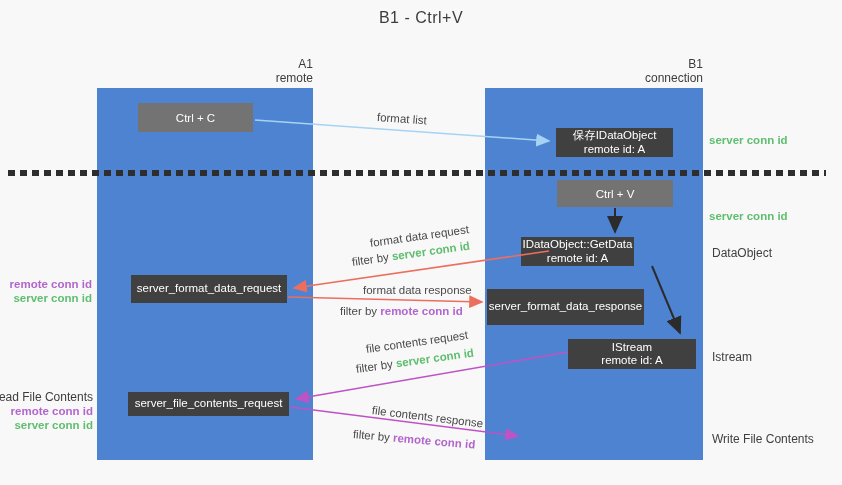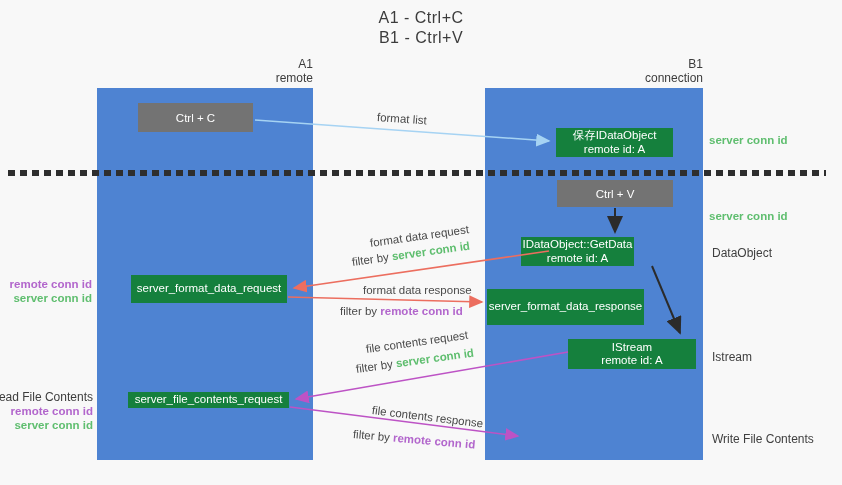--- a/index.html
+++ b/index.html
@@ -6,38 +6,37 @@
   body { font-family:"Liberation Sans","DejaVu Sans",sans-serif; }
   .canvas { position:relative; width:842px; height:485px; background:#f8f8f8; overflow:hidden; }
   .title { position:absolute; left:0; top:8px; width:842px; text-align:center;
            font-size:16px; line-height:20px; color:#3c3c3c; letter-spacing:.5px; }
   .colhead { position:absolute; text-align:right; font-size:12px; line-height:14px; color:#3c3c3c; }
   .lifeline { position:absolute; background:#4e83d2; }
   .dotted { position:absolute; height:6px;
             background:repeating-linear-gradient(90deg,#2e2e2e 0 7px,transparent 7px 12px); }
   .gbox { position:absolute; background:#737373; color:#fff; display:flex;
           align-items:center; justify-content:center; font-size:11.5px; }
-  .obox { position:absolute; background:#15803d; color:#fff; display:flex; flex-direction:column;
+  .obox { position:absolute; background:#404040; color:#fff; display:flex; flex-direction:column;
           align-items:center; justify-content:center; font-size:11.5px; line-height:13.5px;
           text-align:center; white-space:nowrap; }
   .rlabel { position:absolute; font-size:12px; color:#404040; white-space:nowrap; }
   .conn-green  { color:#5fbe6f; font-weight:bold; font-size:11.5px; }
   .conn-purple { color:#b266cc; font-weight:bold; font-size:11.5px; }
   .leftpair { position:absolute; text-align:right; line-height:14px; white-space:nowrap; }
   .alabel { position:absolute; font-size:11.5px; color:#4a4a4a; white-space:nowrap;
             transform-origin:left center; }
   svg.overlay { position:absolute; left:0; top:0; pointer-events:none; }
 </style>
 </head>
 <body>
 
 <div class="canvas">
 
   <div class="title">
-    <div>A1 - Ctrl+C</div>
     <div>B1 - Ctrl+V</div>
   </div>
 
   <div class="colhead" style="left:97px;top:57px;width:216px">
     <div>A1</div>
     <div>remote</div>
   </div>
   <div class="colhead" style="left:485px;top:57px;width:218px">
     <div>B1</div>
     <div>connection</div>
@@ -72,21 +71,21 @@
 
   <div class="obox" style="left:487px;top:289px;width:157px;height:36px">
     <div>server_format_data_response</div>
   </div>
 
   <div class="obox" style="left:568px;top:339px;width:128px;height:30px">
     <div>IStream</div>
     <div>remote id: A</div>
   </div>
 
-  <div class="obox" style="left:128px;top:392px;width:161px;height:16px">
+  <div class="obox" style="left:128px;top:392px;width:161px;height:24px">
     <div>server_file_contents_request</div>
   </div>
 
 
   <div class="rlabel conn-green" style="left:709px;top:134px">server conn id</div>
   <div class="rlabel conn-green" style="left:709px;top:210px">server conn id</div>
   <div class="rlabel" style="left:712px;top:246px">DataObject</div>
   <div class="rlabel" style="left:712px;top:350px">Istream</div>
   <div class="rlabel" style="left:712px;top:432px">Write File Contents</div>
 

